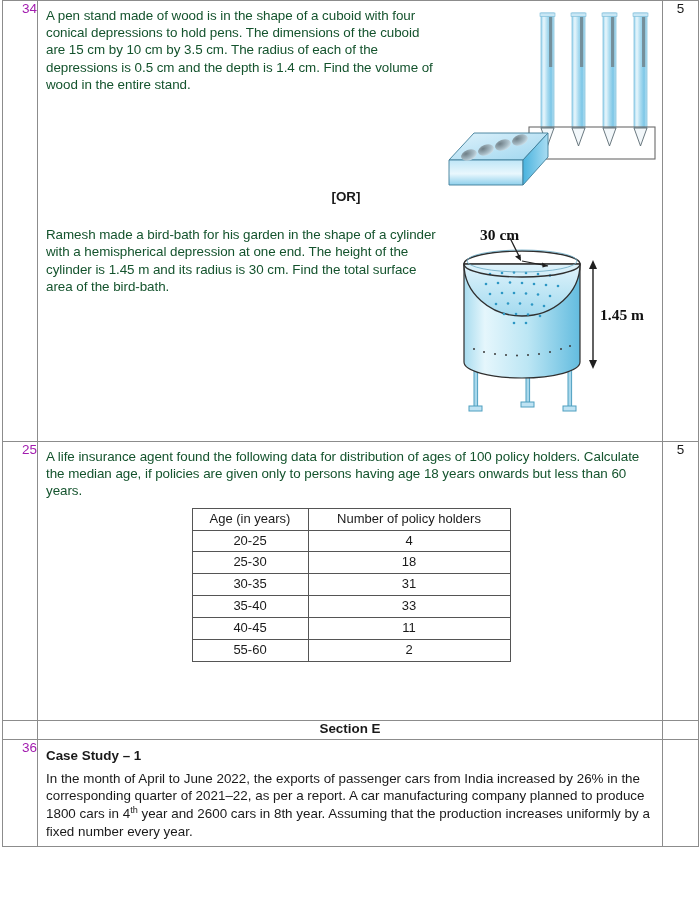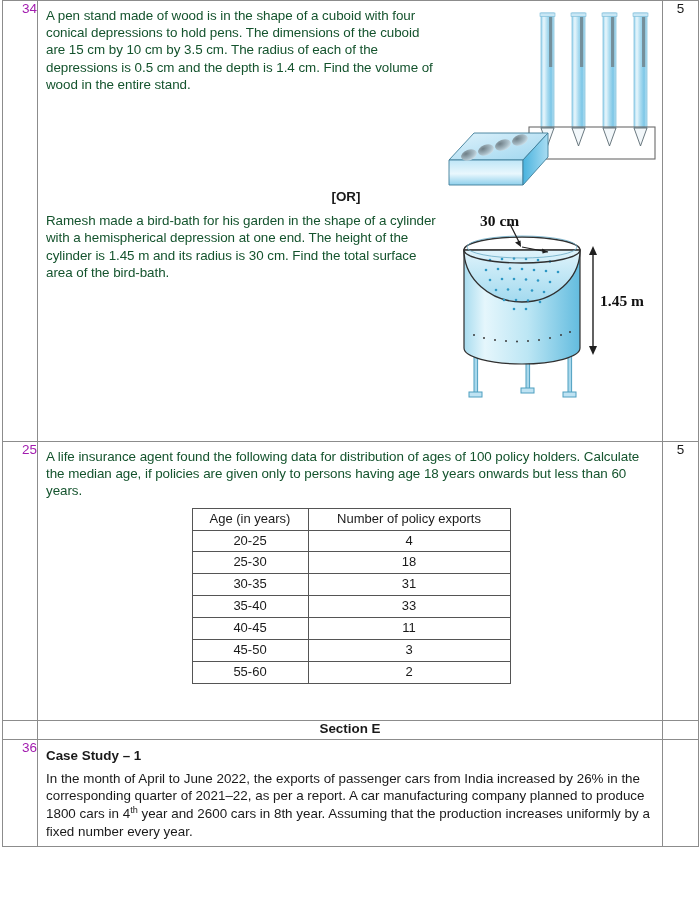--- a/index.html
+++ b/index.html
@@ -224,21 +224,21 @@
                   <ellipse cx="28" cy="150" rx="8.2" ry="5.2" fill="url(#hole)" transform="rotate(-20 28 150)"></ellipse>
                   <ellipse cx="45" cy="145" rx="8.2" ry="5.2" fill="url(#hole)" transform="rotate(-20 45 145)"></ellipse>
                   <ellipse cx="62" cy="140" rx="8.2" ry="5.2" fill="url(#hole)" transform="rotate(-20 62 140)"></ellipse>
                   <ellipse cx="79" cy="135" rx="8.2" ry="5.2" fill="url(#hole)" transform="rotate(-20 79 135)"></ellipse>
                 </g>
               </svg>
             </div>
 
             <div class="or-label" style="margin-top:96px;">[OR]</div>
 
-            <div style="position:relative; margin-top:8px;">
+            <div style="position:relative; margin-top:22px;">
               <div class="qtext qtext-34b">Ramesh made a bird-bath for his garden in the shape of a cylinder with a hemispherical depression at one end. The height of the cylinder is 1.45 m and its radius is 30 cm. Find the total surface area of the bird-bath.</div>
 
               <div class="fig-birdbath">
                 <svg viewBox="0 0 196 188" width="196" height="188" xmlns="http://www.w3.org/2000/svg">
                   <defs>
                     <linearGradient id="cylBody" x1="0" y1="0" x2="1" y2="0">
                       <stop offset="0%" stop-color="#a8dcef"></stop>
                       <stop offset="18%" stop-color="#e5f6fc"></stop>
                       <stop offset="55%" stop-color="#bce6f4"></stop>
                       <stop offset="100%" stop-color="#63bcdf"></stop>
@@ -348,21 +348,21 @@
 
             <div class="stats-wrap">
               <table class="stats-table">
                 <colgroup>
                     <col class="col-age">
                     <col class="col-num">
                   </colgroup>
                 <thead>
                   <tr>
                     <th>Age (in years)</th>
-                    <th>Number of policy exports</th>
+                    <th>Number of policy holders</th>
                   </tr>
                 </thead>
                 <tbody>
                   <tr>
                     <td>20-25</td>
                     <td>4</td>
                   </tr>
                   <tr>
                     <td>25-30</td>
                     <td>18</td>
@@ -371,24 +371,20 @@
                     <td>30-35</td>
                     <td>31</td>
                   </tr>
                   <tr>
                     <td>35-40</td>
                     <td>33</td>
                   </tr>
                   <tr>
                     <td>40-45</td>
                     <td>11</td>
-                  </tr>
-                  <tr>
-                    <td>45-50</td>
-                    <td>3</td>
                   </tr>
                   <tr>
                     <td>55-60</td>
                     <td>2</td>
                   </tr>
                 </tbody>
               </table>
             </div>
           </div>
         </td>

